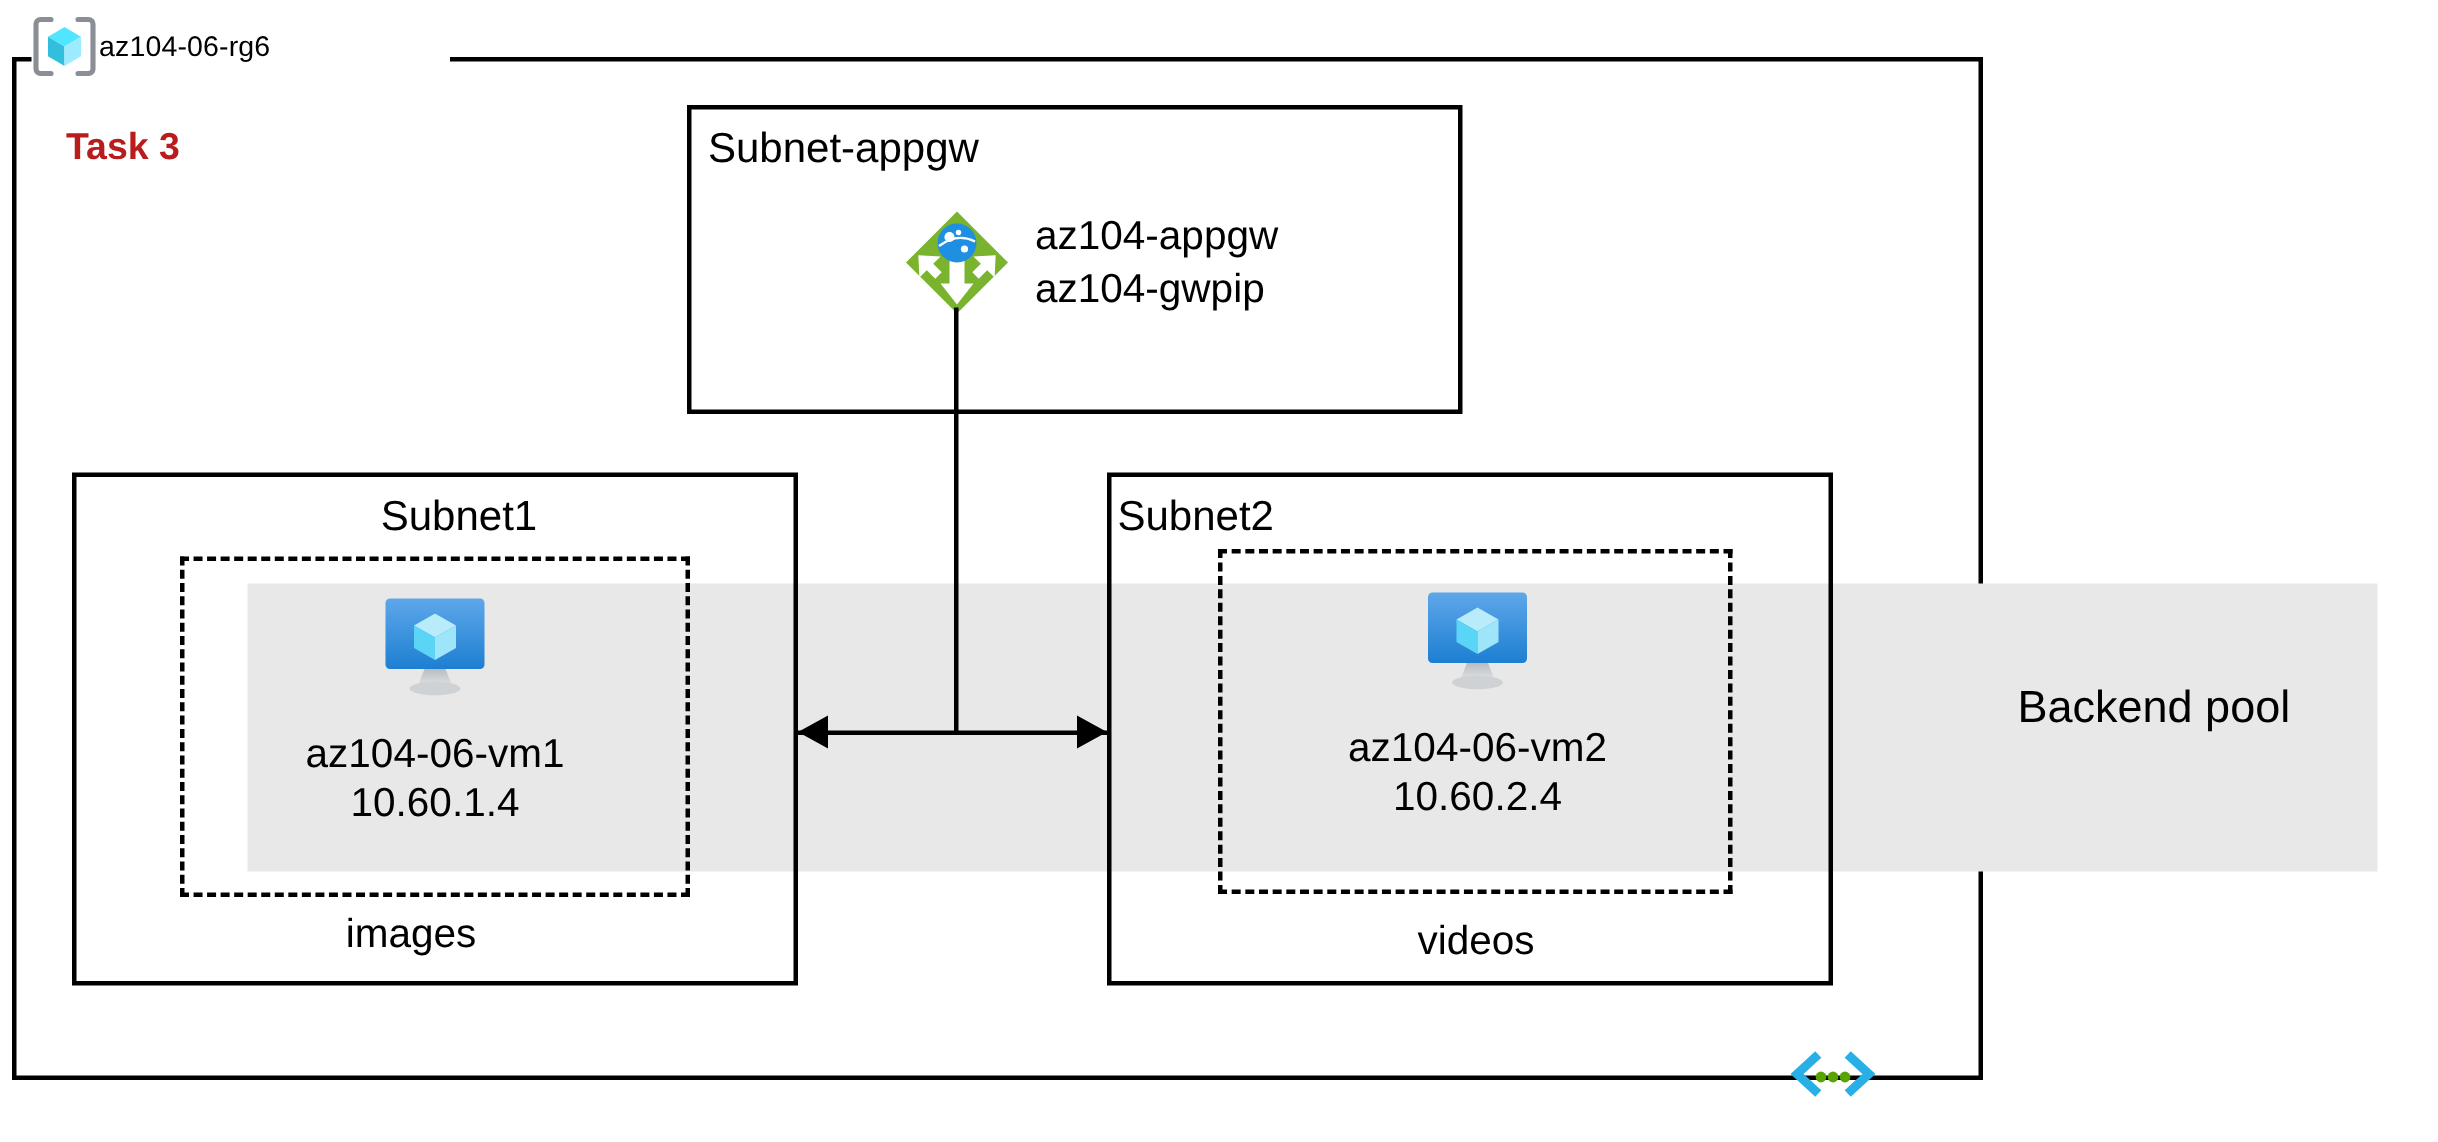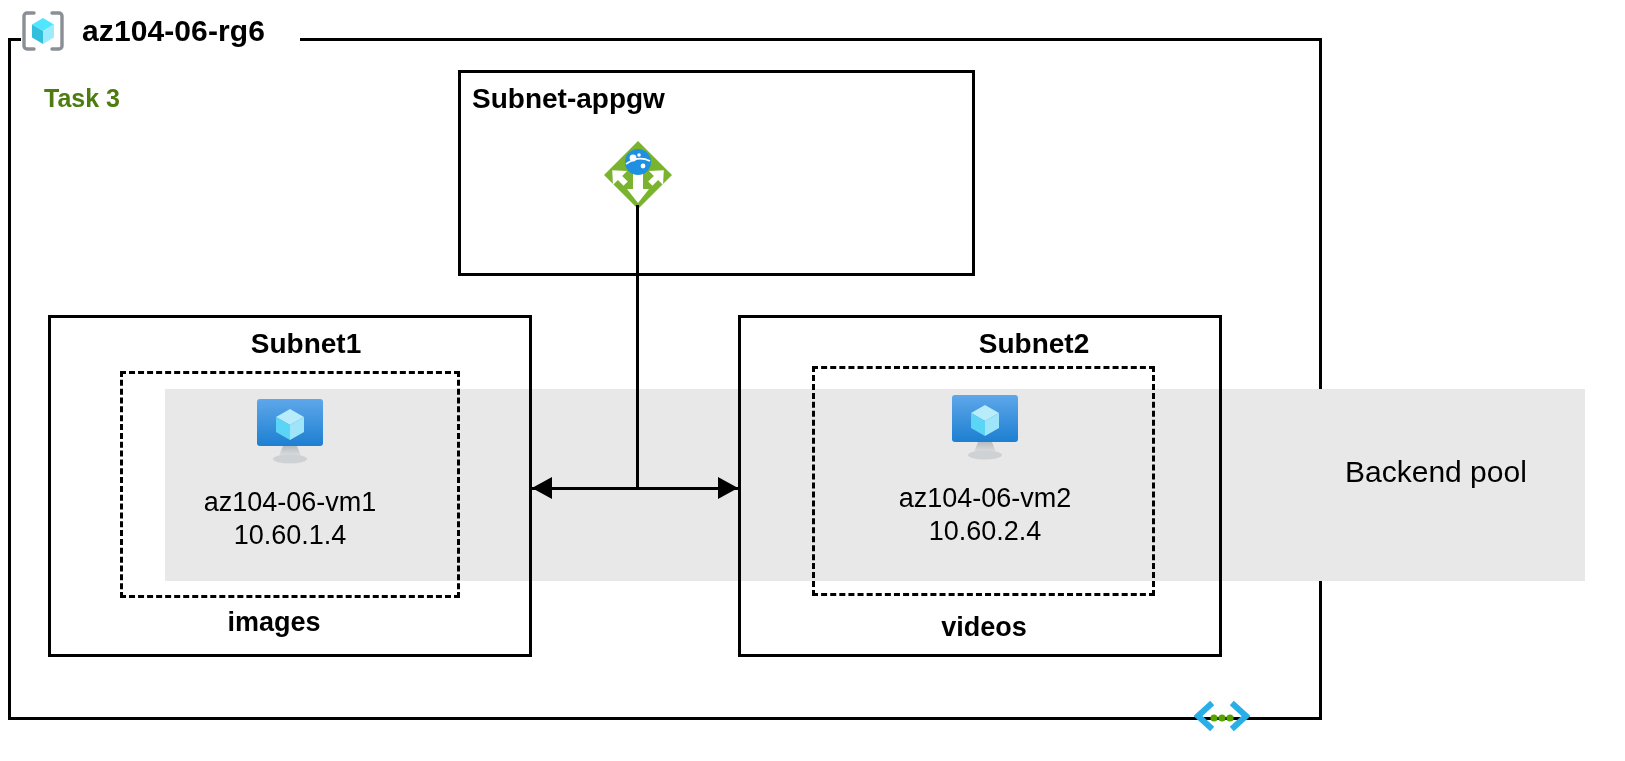--- a/index.html
+++ b/index.html
@@ -11,28 +11,28 @@
   .rg-edge{position:absolute;background:#000;}
   .rg-top-left   {left:8px;  top:38px;  width:13px;  height:3px;}
   .rg-top-right  {left:300px;top:38px;  width:1022px;height:3px;}
   .rg-left       {left:8px;  top:38px;  width:3px;   height:682px;}
   .rg-right      {left:1319px;top:38px; width:3px;   height:682px;}
   .rg-bottom     {left:8px;  top:717px; width:1314px;height:3px;}
 
   
   .rg-header{position:absolute;left:22px;top:6px;height:50px;display:flex;align-items:center;}
   .rg-icon{width:42px;height:42px;position:relative;}
-  .rg-name{font-size:30px;margin-left:18px;letter-spacing:.1px;line-height:1;font-weight:bold;}
+  .rg-name{font-size:19px;margin-left:2px;letter-spacing:.1px;line-height:1;}
 
   
-  .task-label{position:absolute;left:44px;top:84px;font-size:25px;font-weight:bold;color:#4d7c0f;}
+  .task-label{position:absolute;left:44px;top:84px;font-size:25px;font-weight:bold;color:#b91c1c;}
 
   
   .box{position:absolute;border:3px solid #000;box-sizing:border-box;background:transparent;}
-  .box-title{position:absolute;font-size:28px;white-space:nowrap;font-weight:bold;}
+  .box-title{position:absolute;font-size:28px;white-space:nowrap;}
 
   
   .backend-band{position:absolute;left:165px;top:389px;width:1420px;height:192px;background:#e8e8e8;}
   .backend-label{position:absolute;left:1345px;top:455px;font-size:30px;white-space:nowrap;}
 
   
   .dashed{position:absolute;border:3px dashed #000;box-sizing:border-box;background:transparent;}
 
   
   .vm-block{position:absolute;display:flex;flex-direction:column;align-items:center;}
@@ -101,20 +101,24 @@
         <rect x="35" y="36" width="10" height="22" fill="#ffffff"></rect>
         <polygon points="29,54 51,54 40,68" fill="#ffffff"></polygon>
 
         <circle cx="40" cy="27" r="13" fill="#1e8fe1"></circle>
         <circle cx="35" cy="23" r="3.4" fill="#ffffff"></circle>
         <circle cx="45" cy="31" r="2.4" fill="#ffffff"></circle>
         <circle cx="41" cy="20" r="1.8" fill="#ffffff"></circle>
         <path d="M28 29 q12 -9 24 -3" stroke="#ffffff" stroke-width="1.6" fill="none"></path>
       </svg>
     </div>
+    <div class="appgw-text">
+      <div>az104-appgw</div>
+      <div>az104-gwpip</div>
+    </div>
   </div>
 
   <div class="v-line"></div>
   <div class="h-arrow"></div>
   <div class="arrowhead left"></div>
   <div class="arrowhead right"></div>
 
   <div class="box" style="left:48px;top:315px;width:484px;height:342px;"></div>
   <div class="box-title" style="left:48px;top:328px;width:484px;text-align:center;padding-left:16px;">Subnet1</div>
   <div class="dashed" style="left:120px;top:371px;width:340px;height:227px;"></div>
@@ -140,21 +144,21 @@
         <polygon points="54,21 40,29 40,44 54,36" fill="#9fe5fa"></polygon>
       </svg>
     </div>
     <div class="vm-line" style="margin-top:20px;text-align:right;">az104-06-vm1</div>
     <div class="vm-line">10.60.1.4</div>
   </div>
 
   <div class="box-title" style="left:48px;top:607px;width:452px;text-align:center;font-size:27px;">images</div>
 
   <div class="box" style="left:738px;top:315px;width:484px;height:342px;"></div>
-  <div class="box-title" style="left:766px;top:328px;width:536px;text-align:center;">Subnet2</div>
+  <div class="box-title" style="left:745px;top:328px;width:536px;">Subnet2</div>
   <div class="dashed" style="left:812px;top:366px;width:343px;height:230px;"></div>
 
   <div class="vm-block" style="left:855px;top:392px;width:260px;">
     <div class="vm-icon">
       <svg viewBox="0 0 80 70" width="80" height="70">
         <defs>
           <linearGradient id="vmg2" x1="0" y1="0" x2="0" y2="1">
             <stop offset="0" stop-color="#5ea7ea"></stop>
               <stop offset="1" stop-color="#1d7fd1"></stop>
           </linearGradient>

